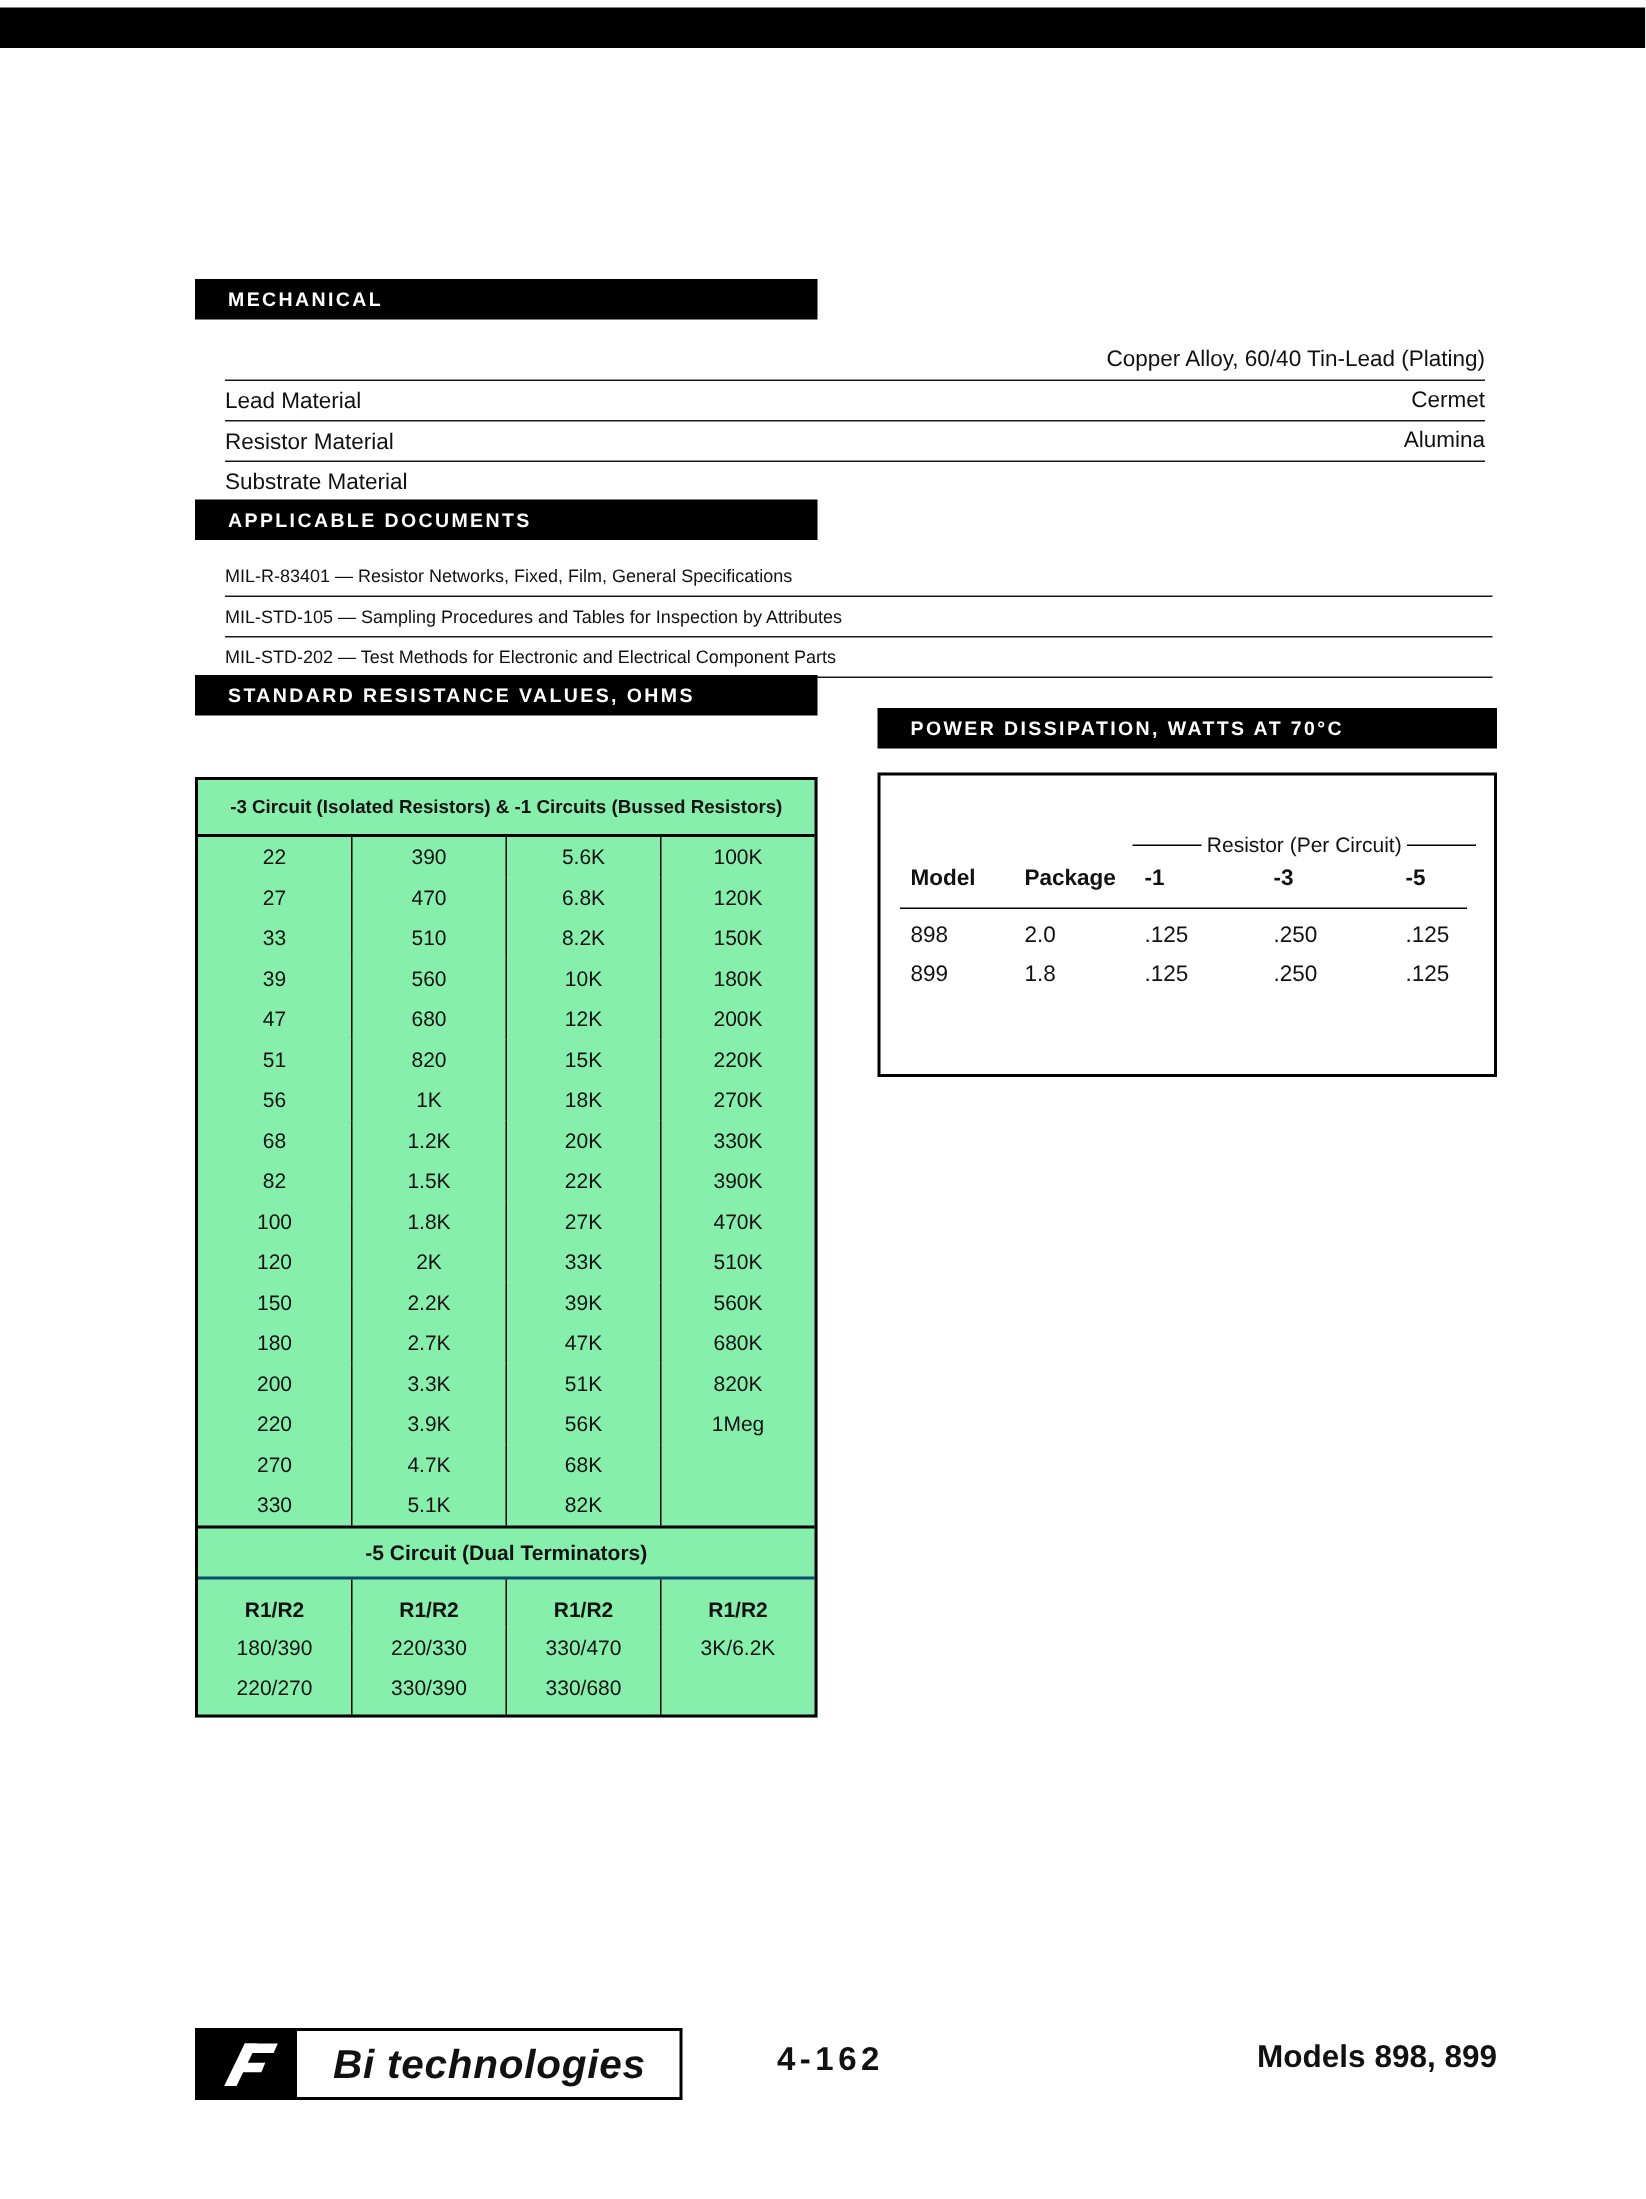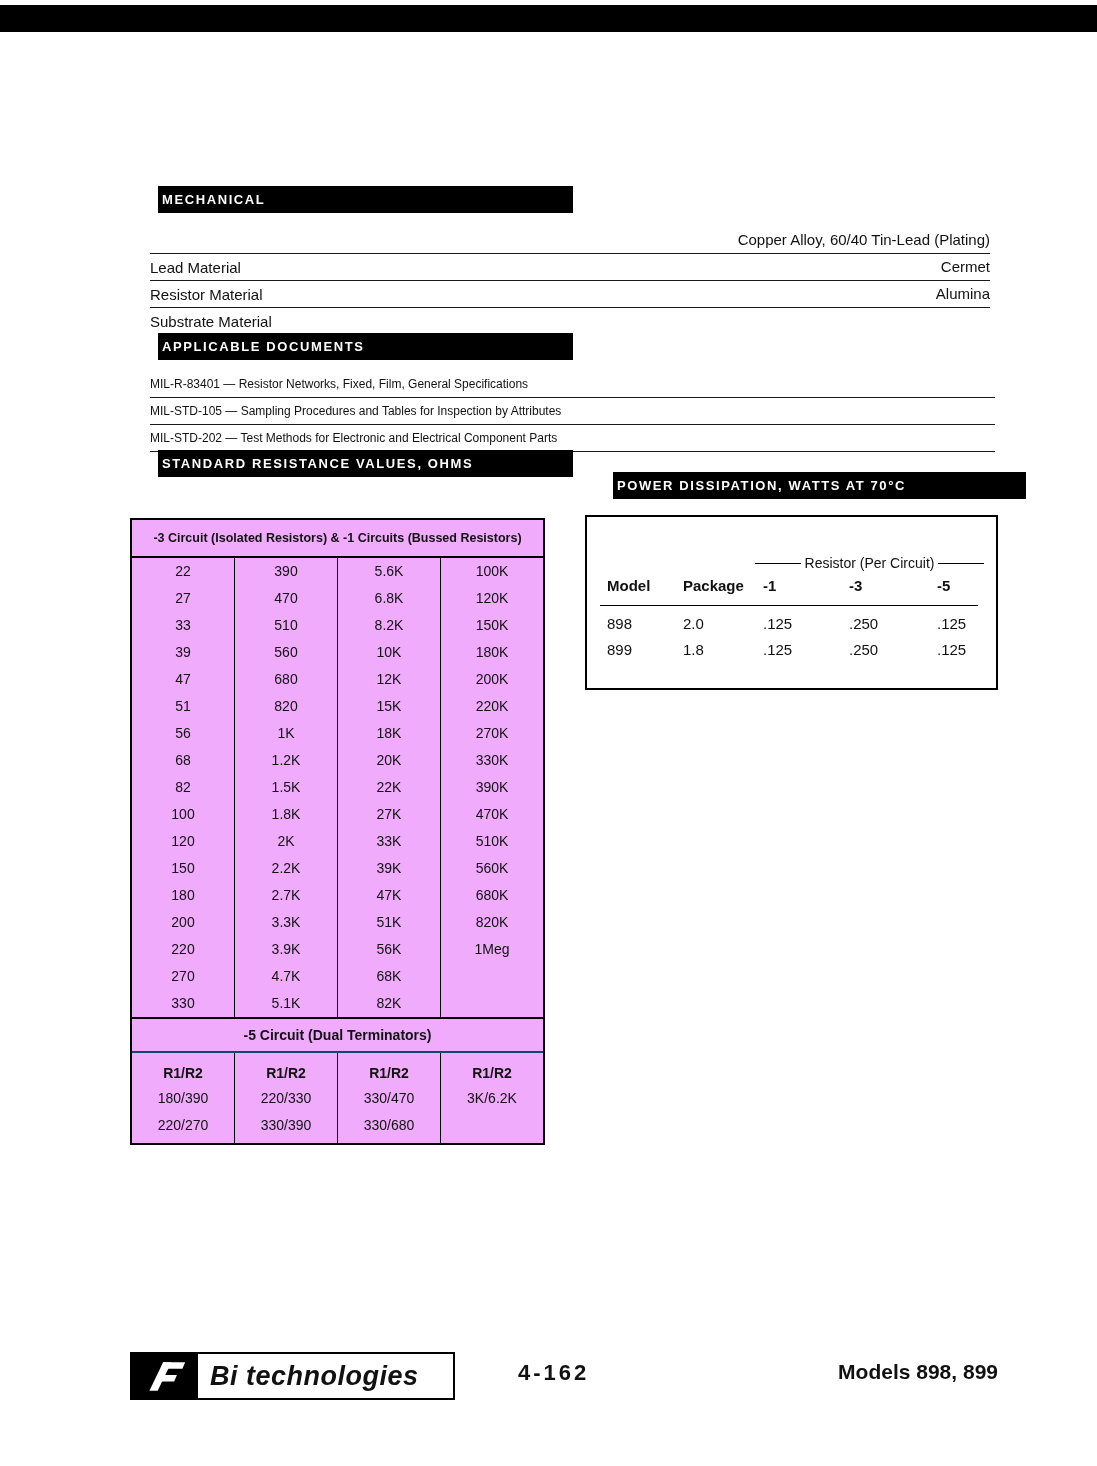--- a/index.html
+++ b/index.html
@@ -3,68 +3,67 @@
 <meta charset="utf-8">
 <style>
   html,body{margin:0;padding:0;background:#ffffff;}
   .page{
     position:relative;width:1097px;height:1466px;margin:0 auto;background:#ffffff;
     font-family:"Liberation Sans", sans-serif;color:#111;overflow:hidden;
   }
   .topbar{position:absolute;top:5px;left:0;right:0;height:27px;background:#000;}
   .secbar{
     position:absolute;height:27px;background:#000;color:#fff;font-weight:700;
-    font-size:13px;letter-spacing:1.6px;line-height:28px;padding-left:4px;box-sizing:border-box;
+    font-size:13px;letter-spacing:1.6px;line-height:28px;padding-left:22px;box-sizing:border-box;
     white-space:nowrap;
-    margin-left:28px;
   }
   .mech-bar{top:186px;left:130px;width:415px;}
   .docs-bar{top:333px;left:130px;width:415px;}
   .res-bar{top:450px;left:130px;width:415px;}
   .power-bar{top:472px;left:585px;width:413px;}
 
   .mech-rows{position:absolute;top:227px;left:150px;width:840px;}
   .mech-row{display:flex;justify-content:space-between;height:26px;line-height:26px;
     border-bottom:1px solid #1a1a1a;font-size:15px;}
   .mech-label{white-space:nowrap;margin-top:28px;}
   .mech-value{white-space:nowrap;}
 
   .docs-list{position:absolute;top:371px;left:150px;width:845px;}
   .doc-item{height:26px;line-height:26px;border-bottom:1px solid #1a1a1a;font-size:12px;white-space:nowrap;}
 
   .res-table{position:absolute;top:518px;left:130px;width:415px;border:2px solid #000;
-    box-sizing:border-box;background:#f0abfc;}
+    box-sizing:border-box;background:#86efac;}
   .res-head{height:36px;line-height:36px;text-align:center;font-weight:700;font-size:12.5px;
     border-bottom:2px solid #000;white-space:nowrap;}
   .res-row{display:flex;}
   .res-cell{flex:1;text-align:center;height:27px;line-height:27px;font-size:14px;border-right:1px solid #000;}
   .res-row .res-cell:last-child{border-right:none;}
   .dual-band{height:32px;line-height:32px;text-align:center;font-weight:700;font-size:14px;
     border-top:2px solid #000;border-bottom:2px solid #0c4a6e;}
   .dual-head .res-cell{font-weight:700;height:32px;line-height:40px;}
   .dual-grid .res-row:last-child .res-cell{height:31px;}
 
-  .power-box{position:absolute;top:515px;left:585px;width:413px;height:175px;border:2px solid #000;
+  .power-box{position:absolute;top:515px;left:585px;width:413px;height:203px;border:2px solid #000;
     box-sizing:border-box;background:#fff;}
   .span-head{position:absolute;top:38px;left:168px;right:12px;display:flex;align-items:center;gap:4px;
     font-size:14px;white-space:nowrap;}
   .span-head .line{flex:1;border-top:1.5px solid #000;height:0;}
   .p-row{display:grid;grid-template-columns:76px 80px 86px 88px 1fr;padding-left:20px;font-size:15px;}
   .p-head{position:absolute;top:60px;left:0;right:0;}
   .p-head .p-cell{font-weight:700;}
   .p-underline{position:absolute;top:88px;left:13px;width:378px;border-top:1.5px solid #000;height:0;}
   .p-rows{position:absolute;top:94px;left:0;right:0;}
   .p-rows .p-row{height:26px;line-height:26px;}
   .p-cell{white-space:nowrap;}
 
   .logo-box{position:absolute;top:1352px;left:130px;width:325px;height:48px;border:2px solid #000;
     box-sizing:border-box;display:flex;align-items:center;background:#fff;}
   .logo-mark{width:66px;height:100%;background:#000;flex:0 0 66px;}
   .logo-mark svg{display:block;width:100%;height:100%;}
-  .logo-text{font-style:italic;font-weight:700;font-size:27px;margin-left:12px;letter-spacing:0.5px;white-space:nowrap;}
+  .logo-text{font-style:italic;font-weight:700;font-size:27px;margin-left:24px;letter-spacing:0.5px;white-space:nowrap;}
   .page-num{position:absolute;top:1360px;left:518px;font-size:22px;font-weight:700;letter-spacing:3px;}
   .models{position:absolute;top:1360px;right:99px;font-size:21px;font-weight:700;}
 </style>
 </head>
 <body>
 
 <div class="page">
 
   <div class="topbar"></div>
 

